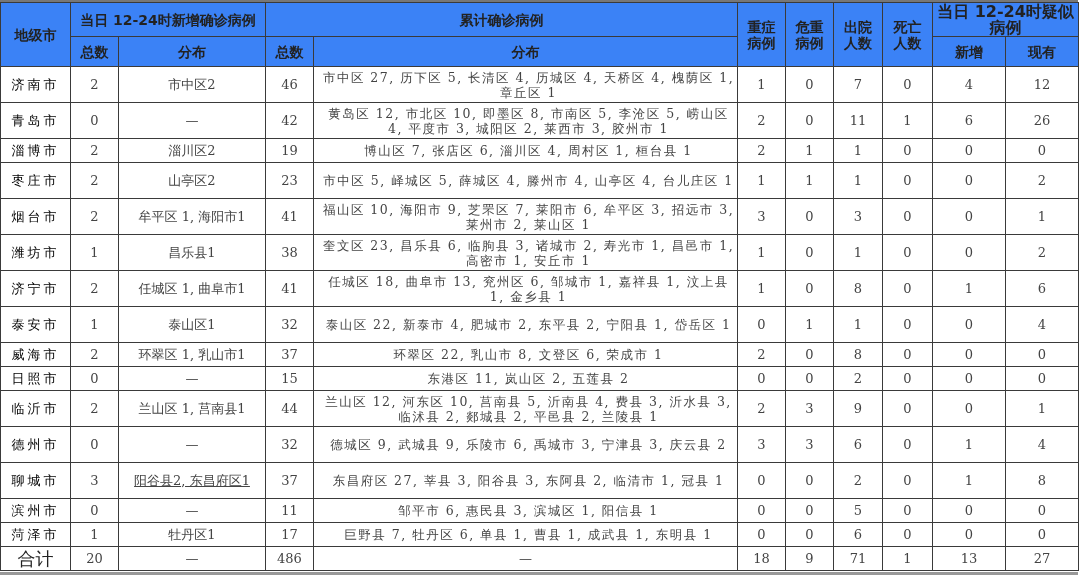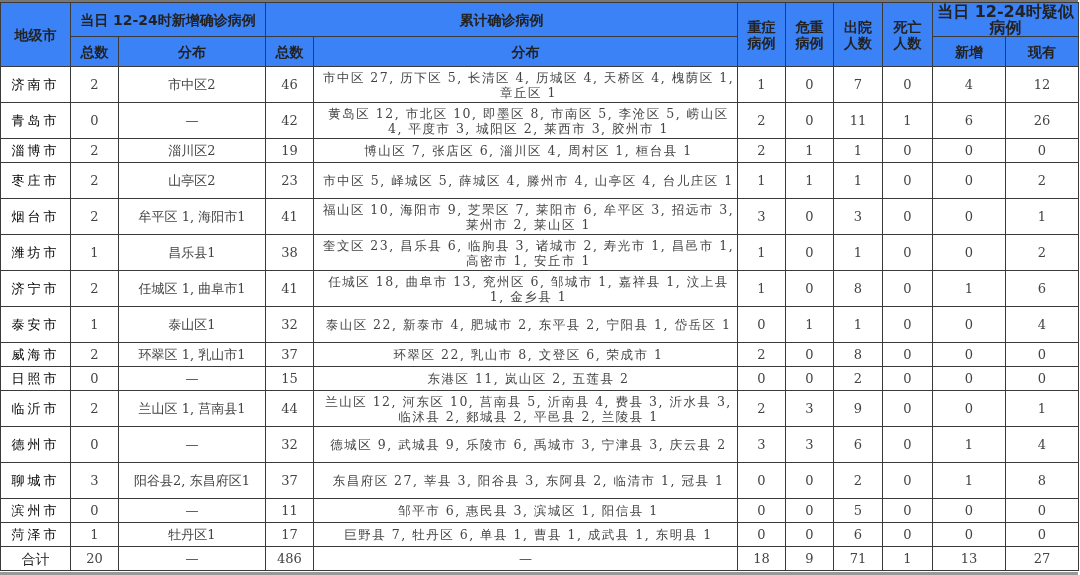--- a/index.html
+++ b/index.html
@@ -6,21 +6,21 @@
   body { width: 1080px; height: 575px; overflow: hidden; position: relative; font-family: "DejaVu Serif", "Liberation Serif", serif; color: #333; }
   .wrap { position: absolute; left: 0; top: 2px; width: 1078px; }
   table { border-collapse: collapse; table-layout: fixed; width: 1078px; }
   td, th { border: 1px solid #3a3a3a; text-align: center; vertical-align: middle; padding: 0; font-size: 13px; line-height: 16px; font-weight: normal; }
   th { font-weight: bold; font-family: "DejaVu Sans", "Liberation Sans", sans-serif; font-size: 14px; color: #222; background: #3b82f6; }
   th.small { font-size: 16px; }
   td.dist { text-align: center; padding-left: 6px; font-size: 12.5px; letter-spacing: 1.5px; color: #444; line-height: 15px; }
   td.city { letter-spacing: 3px; color: #000000; }
   td.num { color: #444; }
   tr.total td { font-weight: normal; }
-  td.total-label { font-weight: bold; font-family: "DejaVu Sans", "Liberation Sans", sans-serif; color: #222; font-size: 14px; }
+  td.total-label { font-weight: bold; font-family: "DejaVu Sans", "Liberation Sans", sans-serif; color: #222; font-size: 18px; }
   .outer-top { position: absolute; left: 0; top: 0; width: 1078px; height: 3px; background: #777; }
   .outer-bottom { position: absolute; left: 0; top: 572px; width: 1078px; height: 3px; background: #999; }
 </style>
 </head>
 <body>
 
 <div class="outer-top"></div>
 
 <div class="wrap">
 <table>
@@ -211,21 +211,21 @@
       <td class="num">3</td>
       <td class="num">3</td>
       <td class="num">6</td>
       <td class="num">0</td>
       <td class="num">1</td>
       <td class="num">4</td>
     </tr>
     <tr style="height:36px">
       <td class="city">聊城市</td>
       <td class="num">3</td>
-      <td class="num" style="padding:0 5px;">阳谷县2, 东昌府区1</td>
+      <td class="num" style="padding:0 5px;text-decoration:underline;">阳谷县2, 东昌府区1</td>
       <td class="num">37</td>
       <td class="dist">东昌府区 27, 莘县 3, 阳谷县 3, 东阿县 2, 临清市 1, 冠县 1</td>
       <td class="num">0</td>
       <td class="num">0</td>
       <td class="num">2</td>
       <td class="num">0</td>
       <td class="num">1</td>
       <td class="num">8</td>
     </tr>
     <tr style="height:24px">

